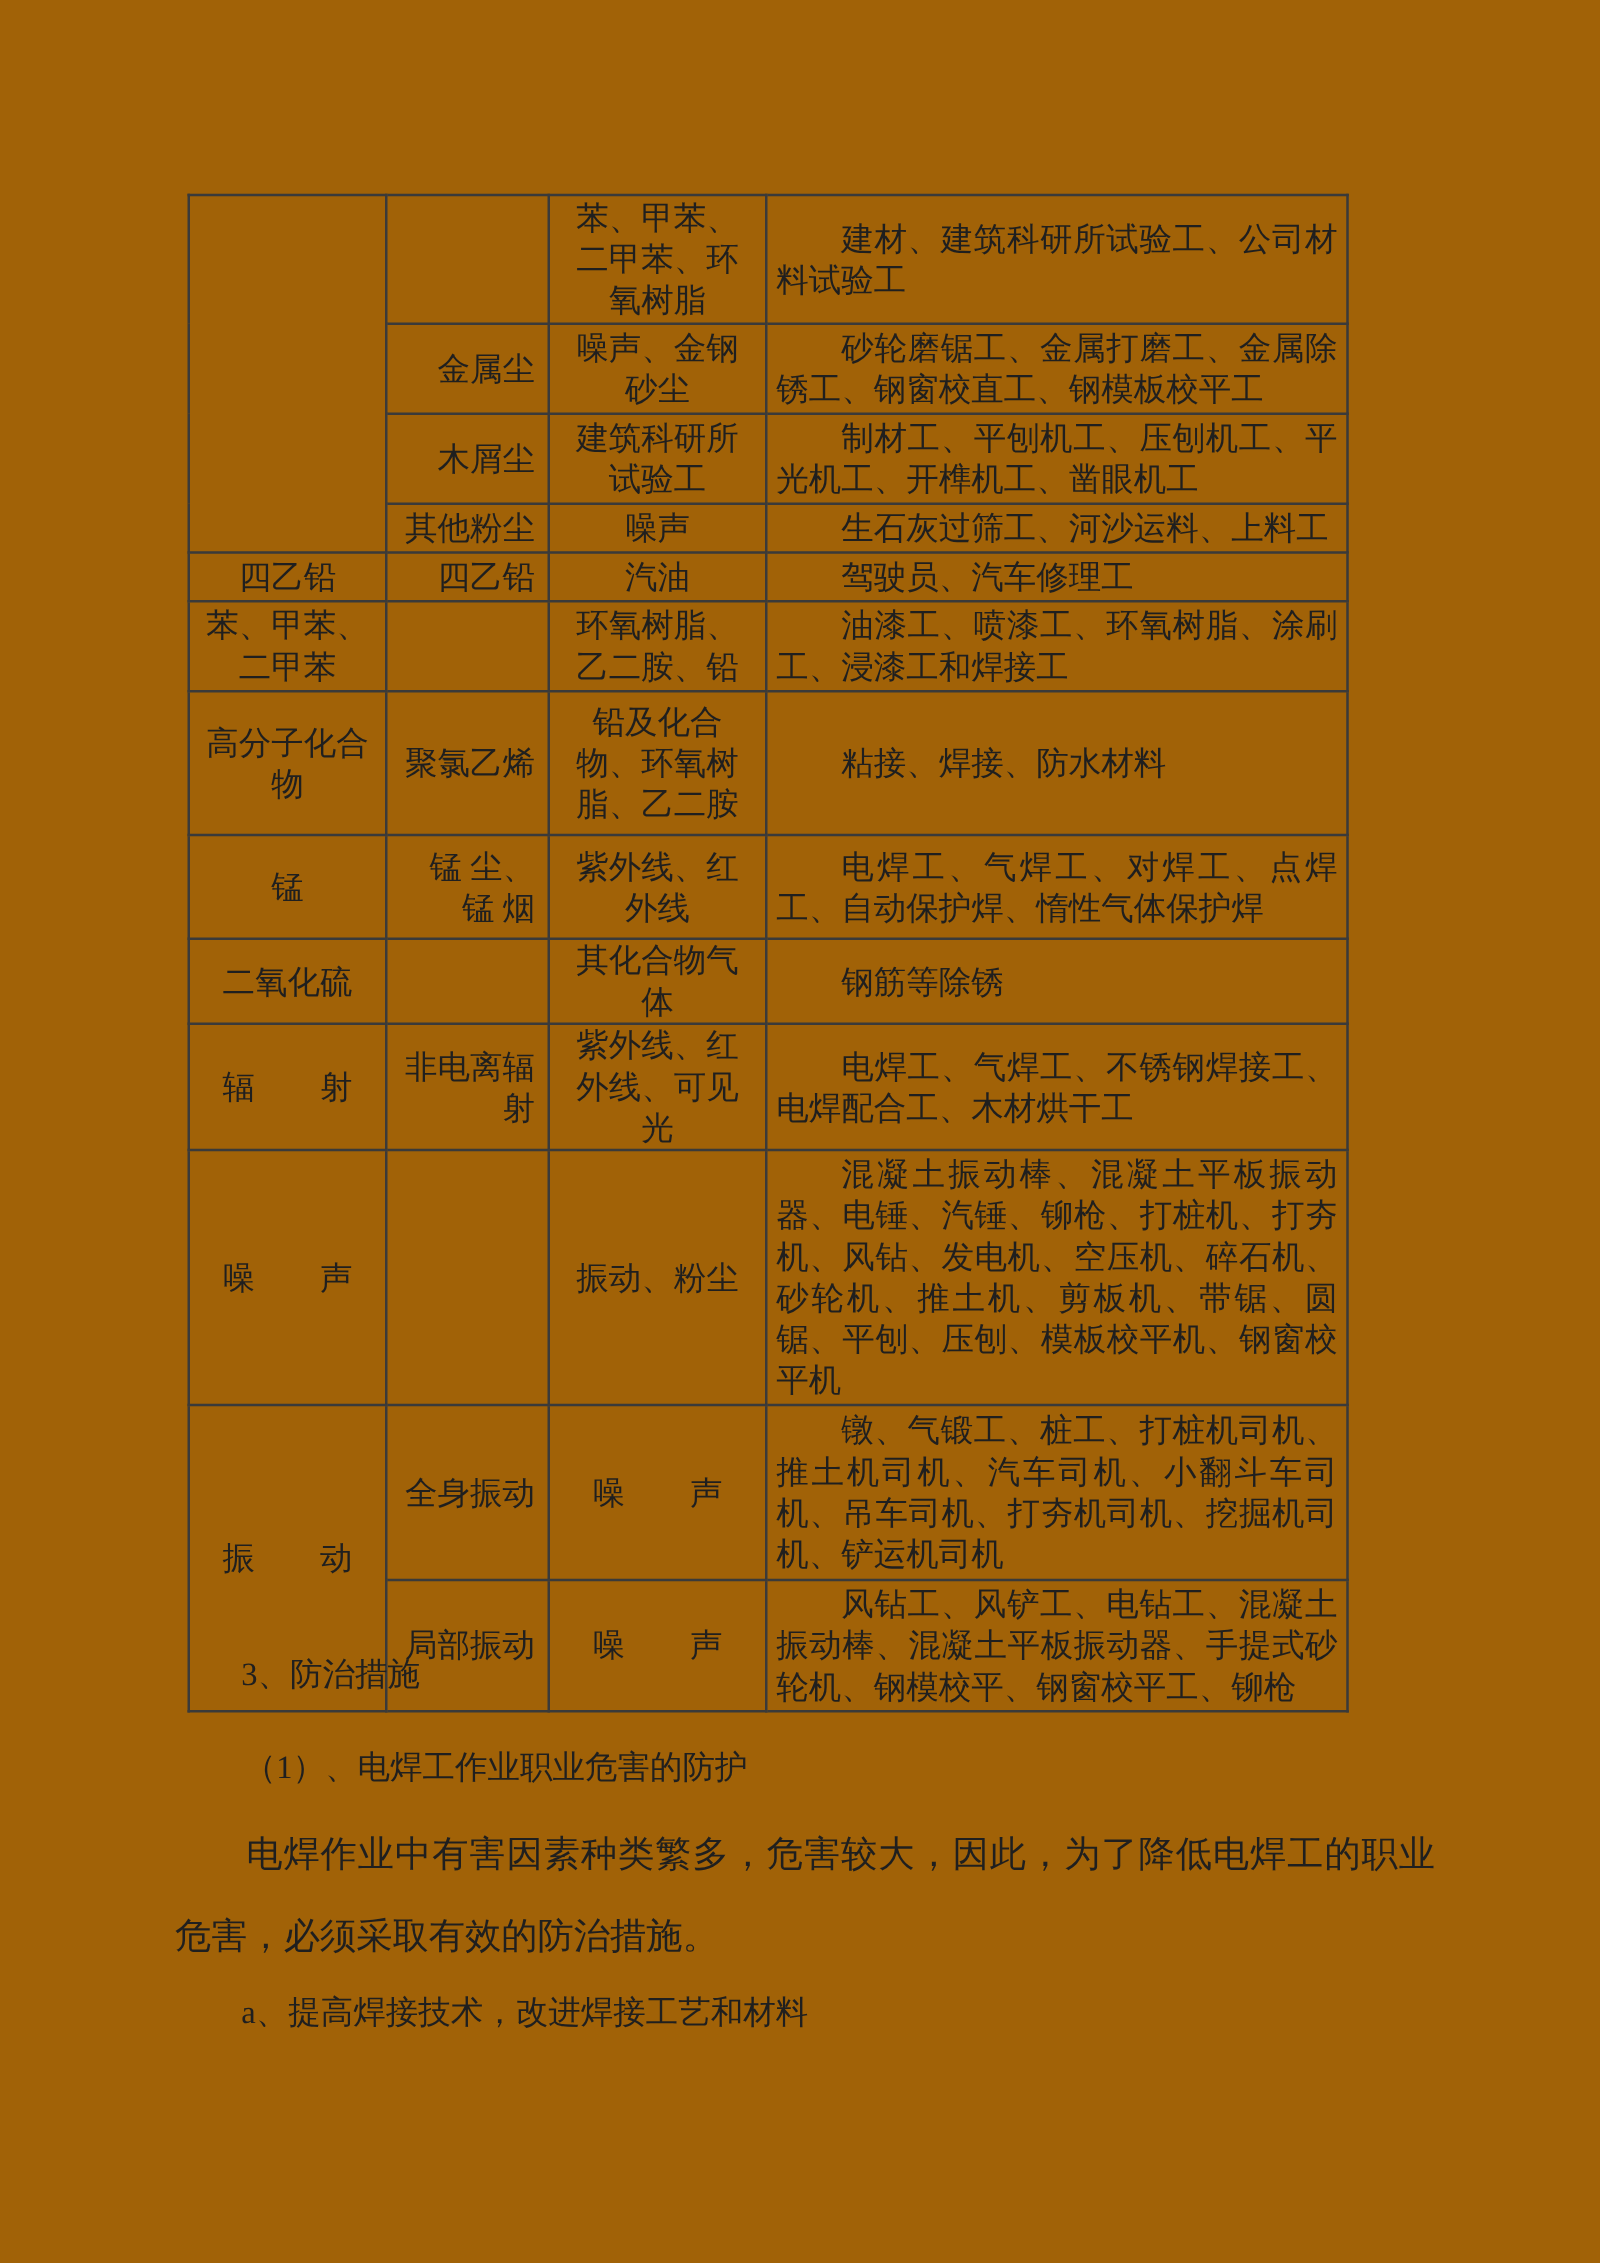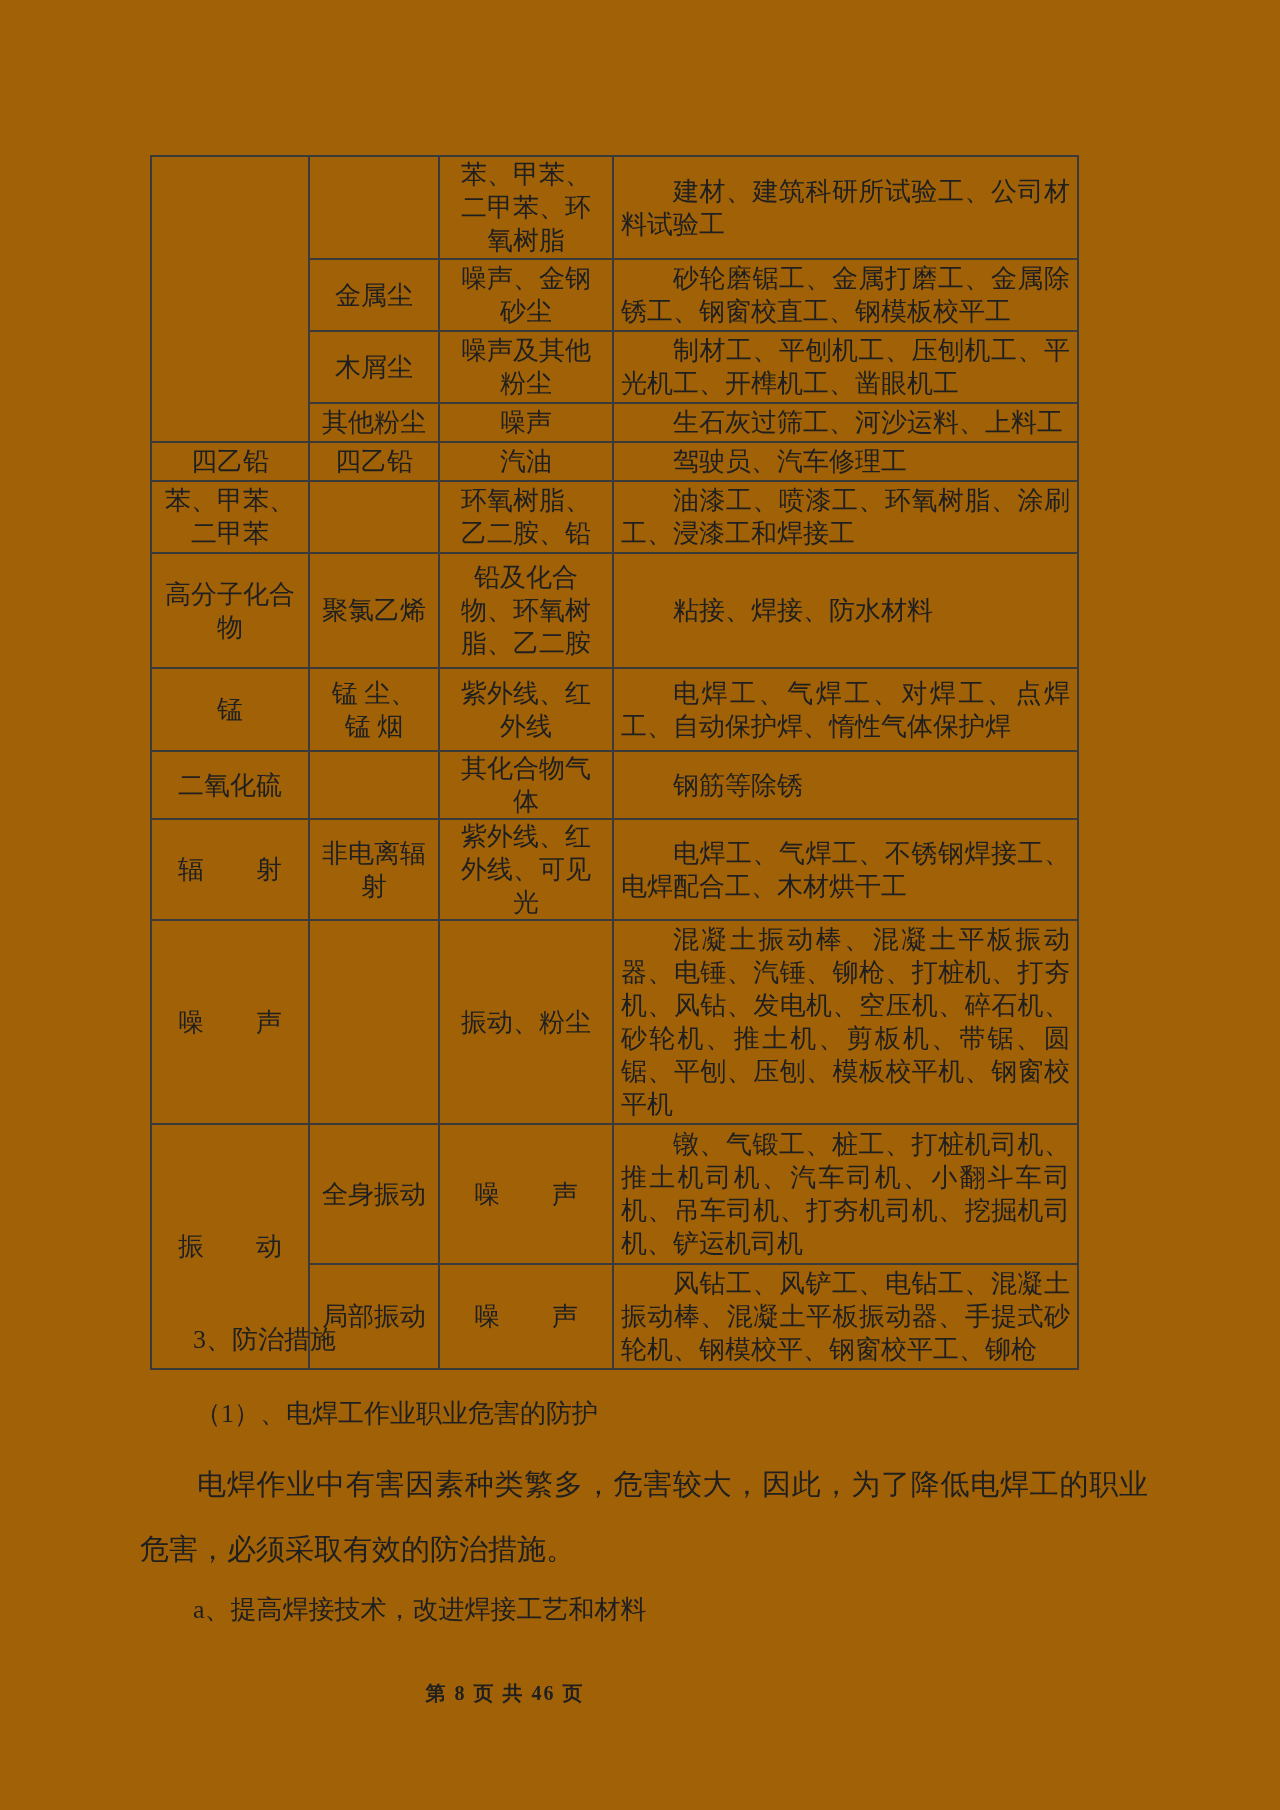--- a/index.html
+++ b/index.html
@@ -29,21 +29,21 @@
     font-size: 26px;
     line-height: 33px;
     color: #1f1f1f;
   }
   table.hazard td {
     border: 2px solid #3a3a3a;
     vertical-align: middle;
     overflow: hidden;
   }
   td.c1 { text-align: center; padding: 0 10px; }
-  td.c2 { text-align: center; padding: 0 10px; }
+  td.c2 { text-align: right; padding: 0 10px; }
   td.c3 { text-align: center; padding: 0 17px; }
   td.c4 {
     text-align: justify;
     text-justify: inter-ideograph;
     padding: 2px 7px 2px 7px;
     text-indent: 52px;
     border-radius: 21px;
   }
 
   
@@ -96,21 +96,21 @@
         <td class="c3">苯、甲苯、二甲苯、环氧树脂</td>
         <td class="c4">建材、建筑科研所试验工、公司材料试验工</td>
       </tr>
       <tr style="height:64px">
         <td class="c2">金属尘</td>
         <td class="c3">噪声、金钢砂尘</td>
         <td class="c4">砂轮磨锯工、金属打磨工、金属除锈工、钢窗校直工、钢模板校平工</td>
       </tr>
       <tr style="height:63px">
         <td class="c2">木屑尘</td>
-        <td class="c3">噪声及其他粉尘</td>
+        <td class="c3">建筑科研所试验工</td>
         <td class="c4">制材工、平刨机工、压刨机工、平光机工、开榫机工、凿眼机工</td>
       </tr>
       <tr style="height:30px">
         <td class="c2">其他粉尘</td>
         <td class="c3">噪声</td>
         <td class="c4">生石灰过筛工、河沙运料、上料工</td>
       </tr>
       <tr style="height:30px">
         <td class="c1">四乙铅</td>
         <td class="c2">四乙铅</td>
@@ -165,15 +165,14 @@
         <td class="c4">风钻工、风铲工、电钻工、混凝土振动棒、混凝土平板振动器、手提式砂轮机、钢模校平、钢窗校平工、铆枪</td>
       </tr>
     </tbody>
   </table>
 
   <div id="heading-3" class="h-item">3、防治措施</div>
   <div id="heading-1" class="h-item">（1）、电焊工作业职业危害的防护</div>
   <div id="body-paragraph">电焊作业中有害因素种类繁多，危害较大，因此，为了降低电焊工的职业危害，必须采取有效的防治措施。</div>
   <div id="heading-a" class="h-item">a、提高焊接技术，改进焊接工艺和材料</div>
 
-  <div id="page-footer">第 8 页 共 46 页</div>
 
 </div>
 
 </body></html>

